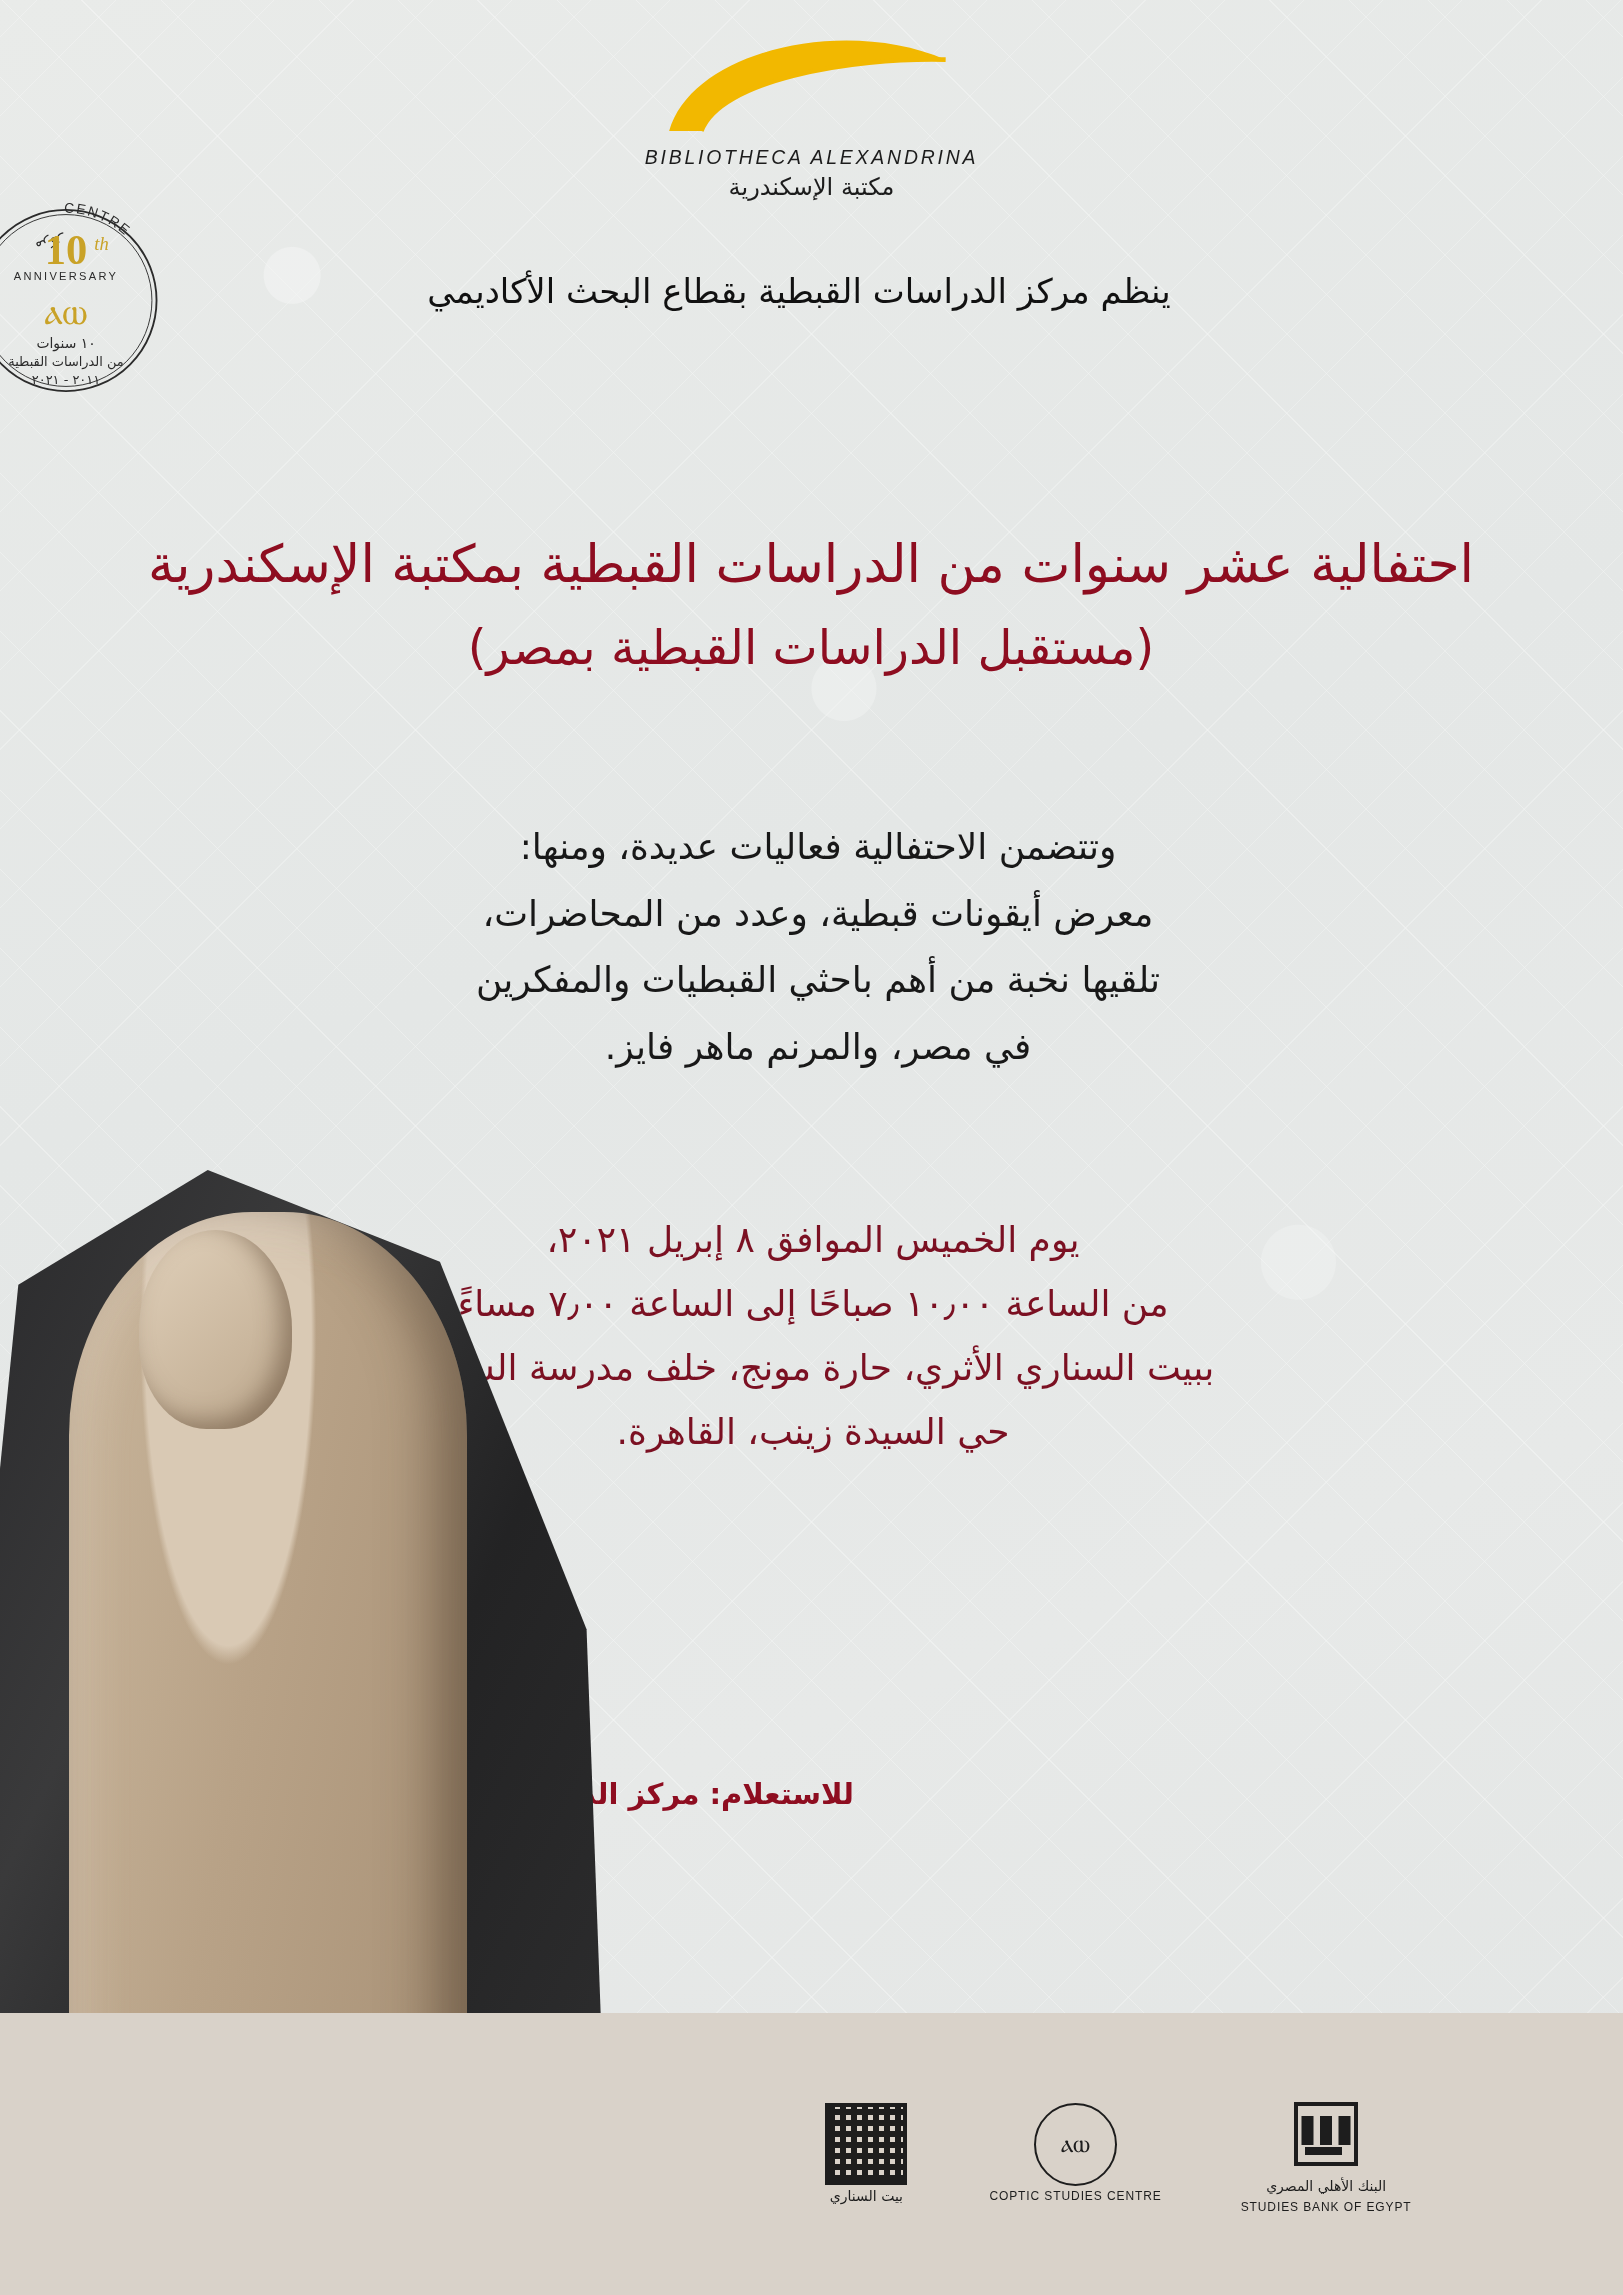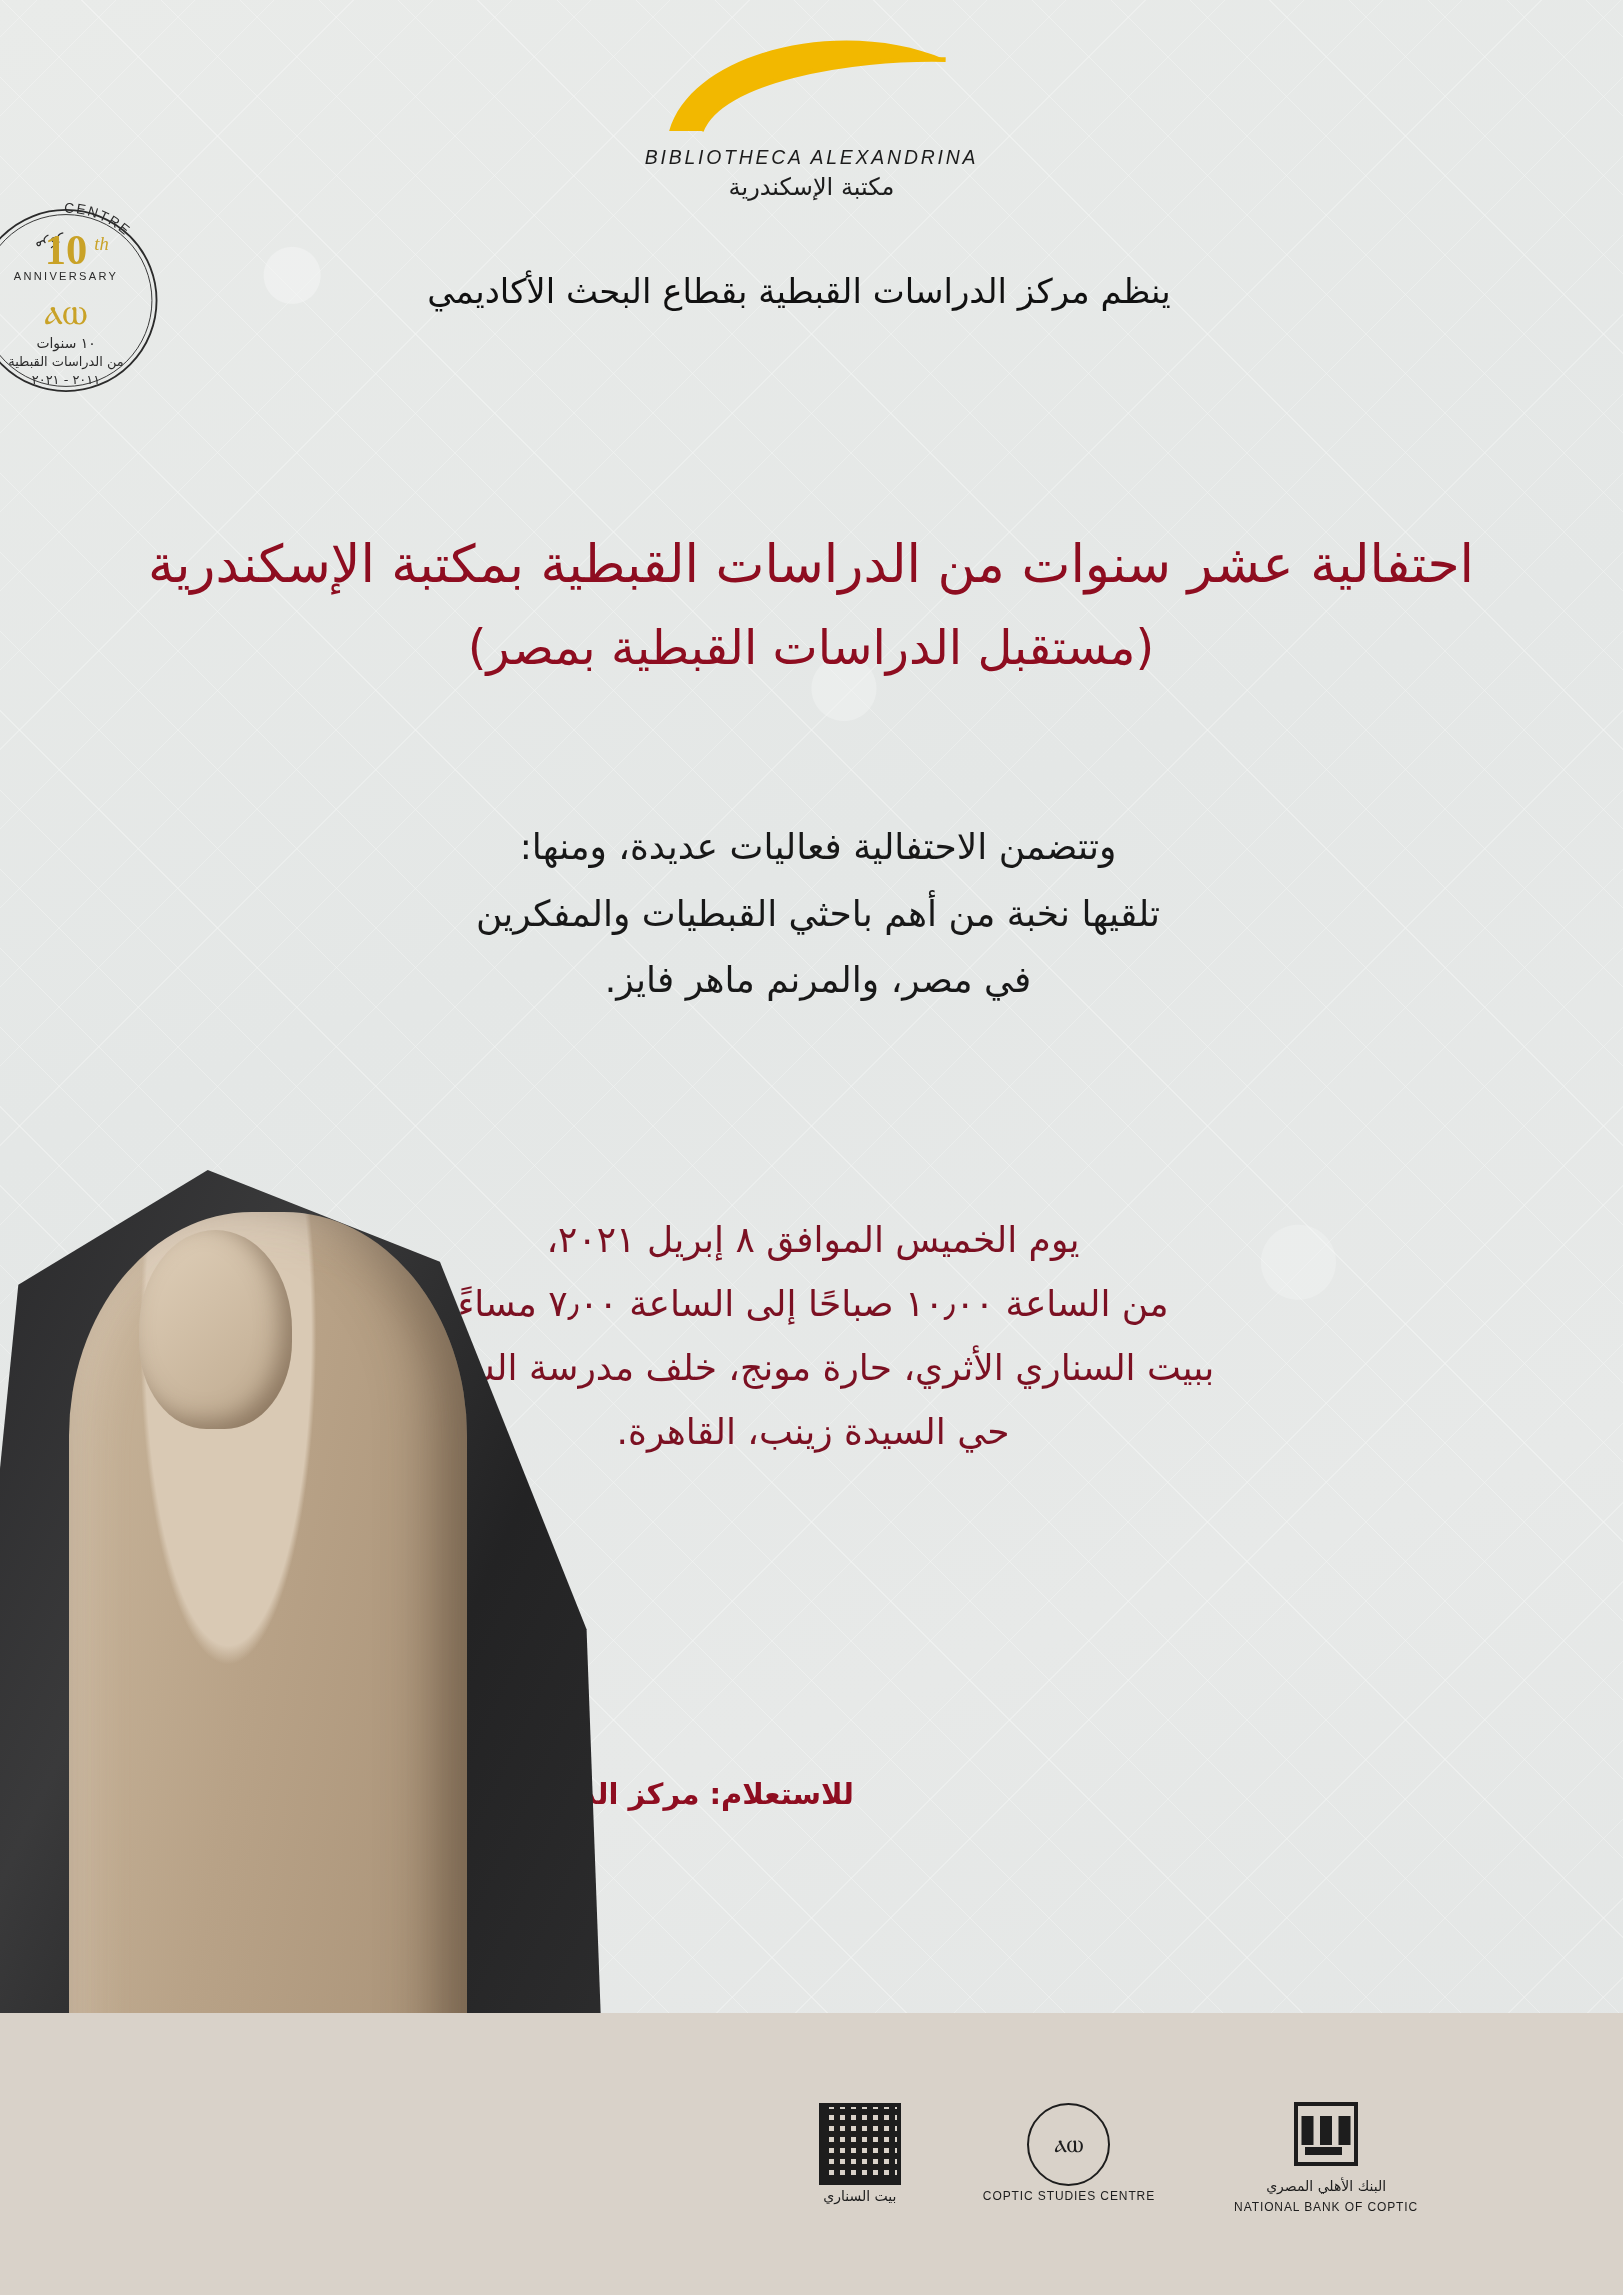--- a/index.html
+++ b/index.html
@@ -360,20 +360,21 @@
     <div>ينظم مركز الدراسات القبطية بقطاع البحث الأكاديمي</div>
   </div>
 
   <div class="title-block">
     <div class="title-line1">احتفالية عشر سنوات من الدراسات القبطية بمكتبة الإسكندرية</div>
     <div class="title-line2">(مستقبل الدراسات القبطية بمصر)</div>
   </div>
 
   <div class="description">
     <div>وتتضمن الاحتفالية فعاليات عديدة، ومنها:</div>
+    <div>معرض أيقونات قبطية، وعدد من المحاضرات،</div>
     <div>تلقيها نخبة من أهم باحثي القبطيات والمفكرين</div>
     <div>في مصر، والمرنم ماهر فايز.</div>
   </div>
 
   <div class="datetime">
     <div>يوم الخميس الموافق ٨ إبريل ٢٠٢١،</div>
     <div>من الساعة ١٠٫٠٠ صباحًا إلى الساعة ٧٫٠٠ مساءً</div>
     <div>ببيت السناري الأثري، حارة مونج، خلف مدرسة السنية،</div>
     <div>حي السيدة زينب، القاهرة.</div>
   </div>
@@ -404,21 +405,21 @@
     <div class="base"></div>
   </div>
 
   <div class="sponsor-bar">
     <div class="sponsor-inner">
       <div class="sponsor">
         <div class="sponsor-mark">
             <div class="nbe-mark"></div>
           </div>
         <div class="sponsor-ar">البنك الأهلي المصري</div>
-        <div class="sponsor-caption">NATIONAL BANK OF COPTIC</div>
+        <div class="sponsor-caption">STUDIES BANK OF EGYPT</div>
       </div>
 
       <div class="sponsor">
         <div class="sponsor-mark">
             <div class="ring-mark">ⲁⲱ</div>
           </div>
         <div class="sponsor-caption">COPTIC STUDIES CENTRE</div>
       </div>
 
       <div class="sponsor">

